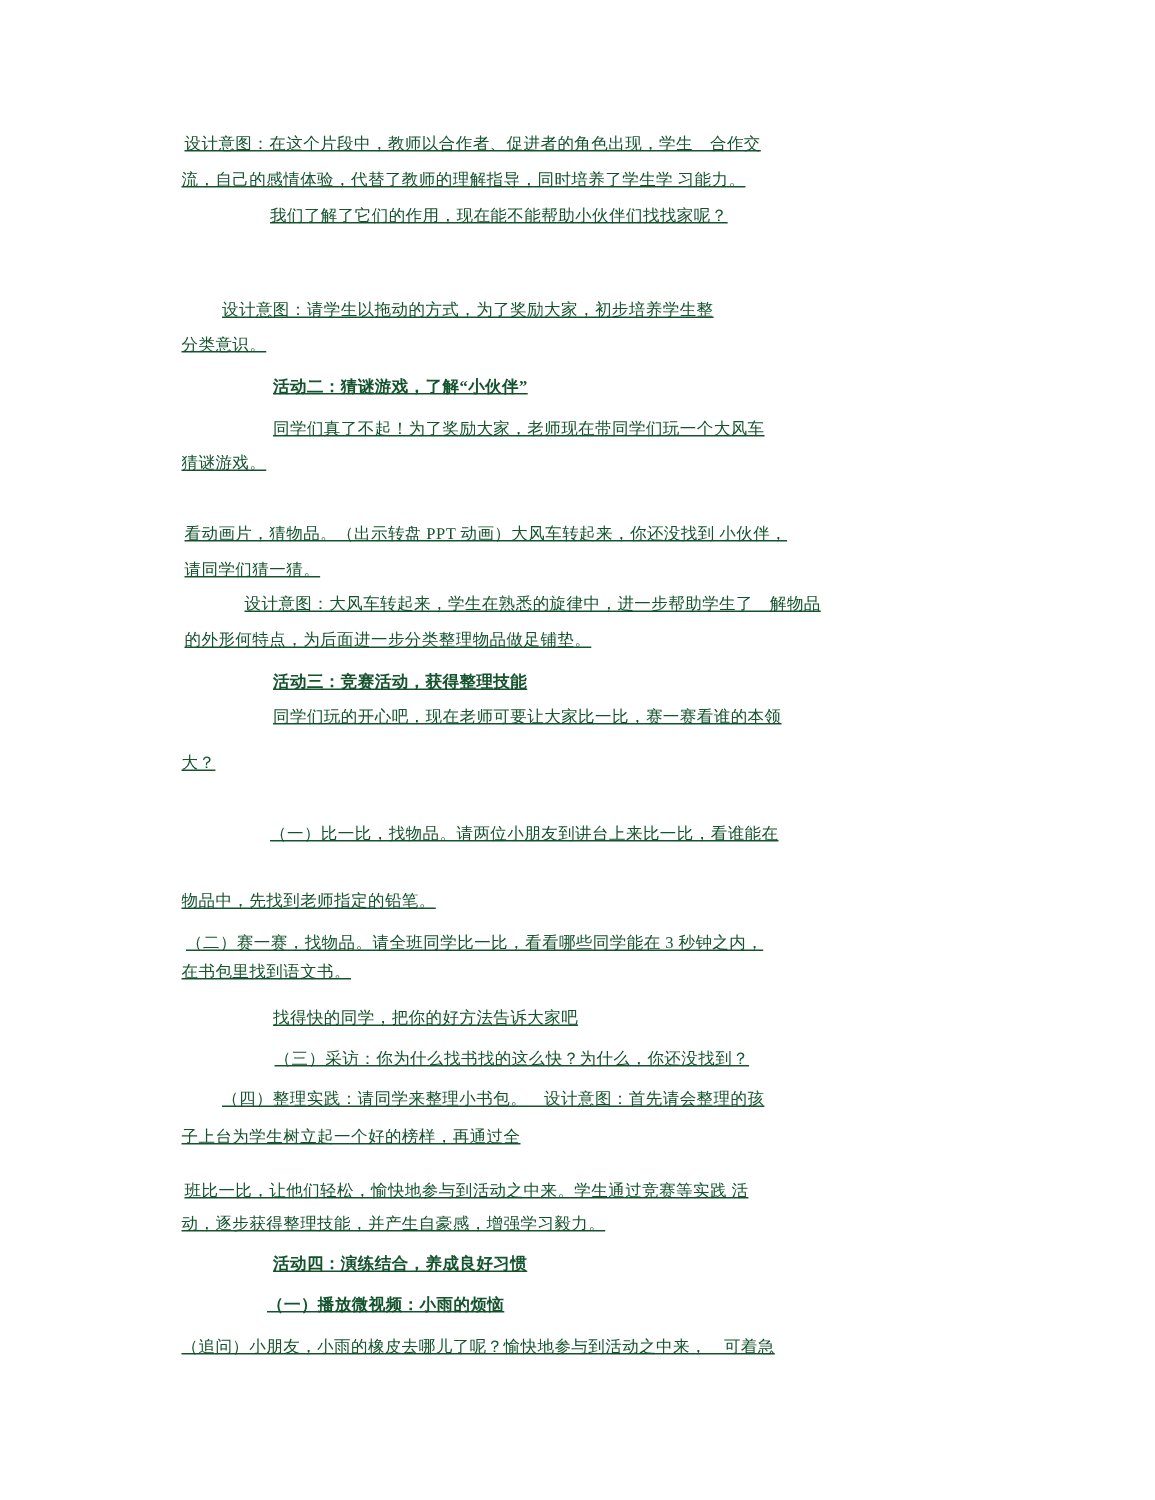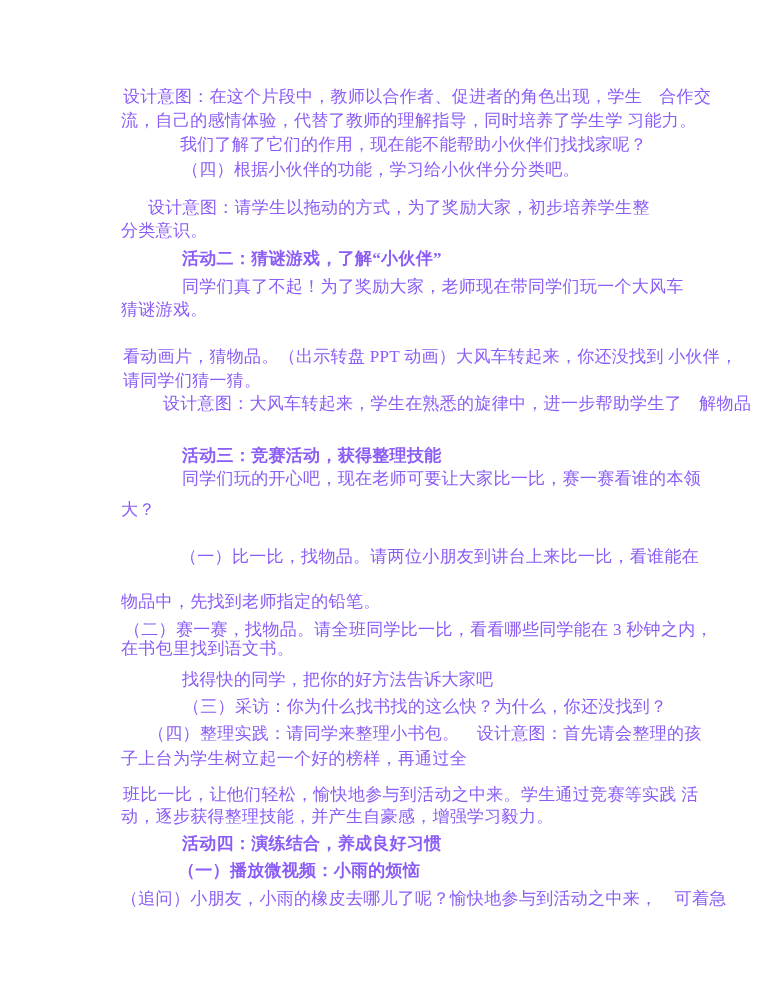--- a/index.html
+++ b/index.html
@@ -11,43 +11,44 @@
     position: relative;
     width: 770px;
     height: 1000px;
     background: #ffffff;
     overflow: hidden;
     font-family: "Liberation Serif", "DejaVu Serif", serif;
   }
   .ln {
     position: absolute;
     white-space: pre;
-    font-size: 17px;
+    font-size: 11px;
     line-height: 21px;
     letter-spacing: 0.3px;
-    color: #8b5cf6;
+    color: #14532d;
+    text-decoration: underline;
   }
   .b { font-weight: bold; }
 </style>
 </head>
 <body>
 
 <div class="page">
   <div class="ln" style="left:123px; top:86px;">设计意图：在这个片段中，教师以合作者、促进者的角色出现，学生　合作交</div>
   <div class="ln" style="left:121px; top:110px;">流，自己的感情体验，代替了教师的理解指导，同时培养了学生学 习能力。</div>
   <div class="ln" style="left:180px; top:134px;">我们了解了它们的作用，现在能不能帮助小伙伴们找找家呢？</div>
-  <div class="ln" style="left:182px; top:159px;">（四）根据小伙伴的功能，学习给小伙伴分分类吧。</div>
   <div class="ln" style="left:148px; top:197px;">设计意图：请学生以拖动的方式，为了奖励大家，初步培养学生整</div>
   <div class="ln" style="left:121px; top:220px;">分类意识。</div>
   <div class="ln b" style="left:182px; top:248px;">活动二：猜谜游戏，了解“小伙伴”</div>
   <div class="ln" style="left:182px; top:276px;">同学们真了不起！为了奖励大家，老师现在带同学们玩一个大风车</div>
   <div class="ln" style="left:121px; top:299px;">猜谜游戏。</div>
   <div class="ln" style="left:123px; top:346px;">看动画片，猜物品。（出示转盘 PPT 动画）大风车转起来，你还没找到 小伙伴，</div>
   <div class="ln" style="left:123px; top:370px;">请同学们猜一猜。</div>
   <div class="ln" style="left:123px; top:393px;margin-left:40px;">设计意图：大风车转起来，学生在熟悉的旋律中，进一步帮助学生了　解物品</div>
+  <div class="ln" style="left:123px; top:417px;">的外形何特点，为后面进一步分类整理物品做足铺垫。</div>
   <div class="ln b" style="left:182px; top:445px;">活动三：竞赛活动，获得整理技能</div>
   <div class="ln" style="left:182px; top:468px;">同学们玩的开心吧，现在老师可要让大家比一比，赛一赛看谁的本领</div>
   <div class="ln" style="left:121px; top:499px;">大？</div>
   <div class="ln" style="left:180px; top:546px;">（一）比一比，找物品。请两位小朋友到讲台上来比一比，看谁能在</div>
   <div class="ln" style="left:121px; top:591px;">物品中，先找到老师指定的铅笔。</div>
   <div class="ln" style="left:124px; top:619px;">（二）赛一赛，找物品。请全班同学比一比，看看哪些同学能在 3 秒钟之内，</div>
   <div class="ln" style="left:121px; top:638px;">在书包里找到语文书。</div>
   <div class="ln" style="left:183px; top:696px;">（三）采访：你为什么找书找的这么快？为什么，你还没找到？</div>
   <div class="ln" style="left:182px; top:669px;">找得快的同学，把你的好方法告诉大家吧</div>
   <div class="ln" style="left:148px; top:723px;">（四）整理实践：请同学来整理小书包。　设计意图：首先请会整理的孩</div>

